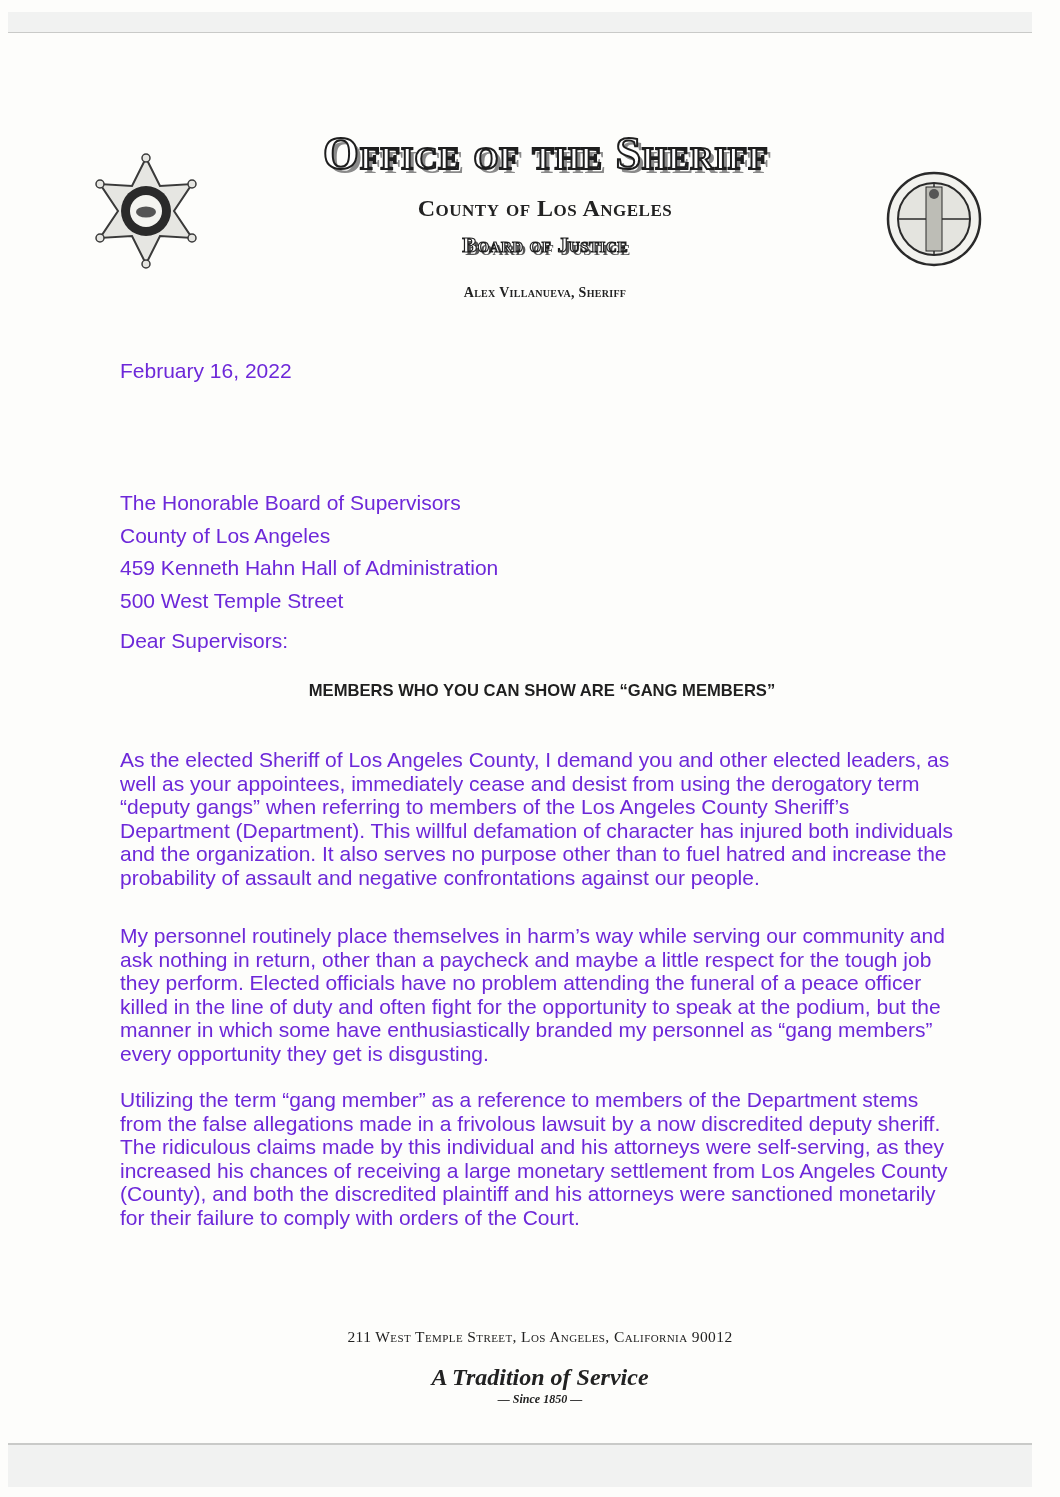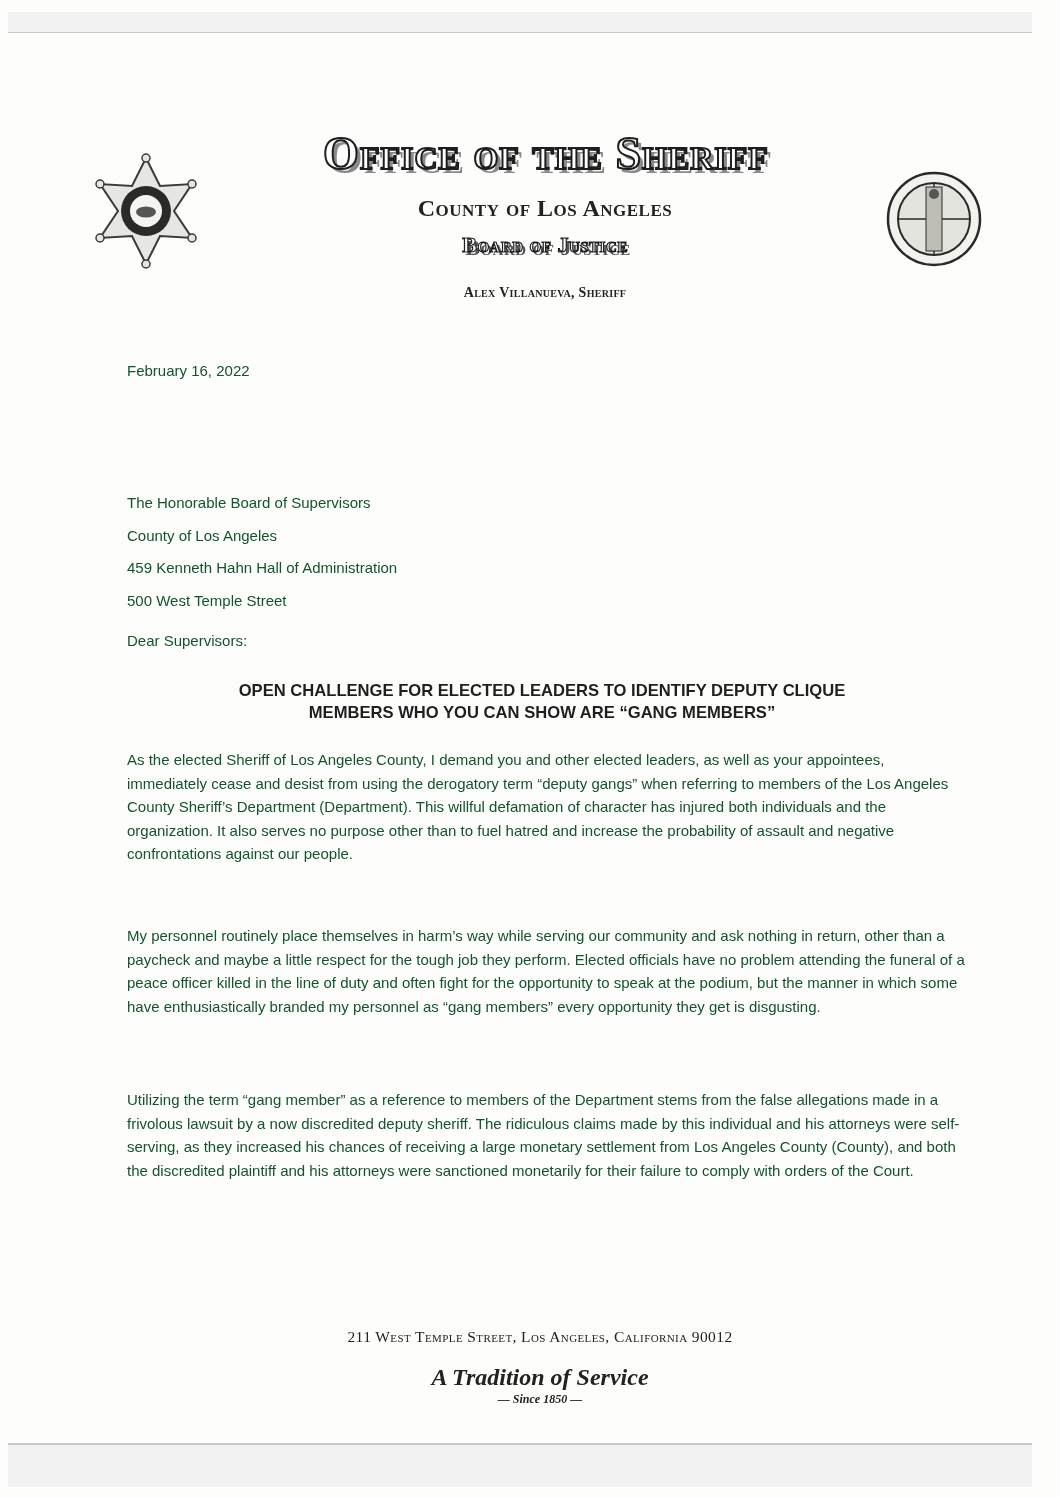--- a/index.html
+++ b/index.html
@@ -38,21 +38,21 @@
     -webkit-text-stroke: 1.2px #1e1e1e; text-shadow: 3px 3px 0 #555;
     letter-spacing: 0.5px;
   }
   .sheriff-name {
     position: absolute; left: 330px; top: 285px; width: 430px;
     text-align: center; font-family: "Liberation Serif", serif; font-weight: bold;
     font-size: 14px; font-variant: small-caps; color: #222; letter-spacing: 0.3px;
   }
   .badge { position: absolute; left: 90px; top: 152px; width: 112px; height: 118px; }
   .seal { position: absolute; left: 878px; top: 170px; width: 112px; height: 98px; }
-  .body-text { position: absolute; left: 127px; width: 840px; font-size: 15px; line-height: 23.5px; color: #14532d; }
+  .body-text { position: absolute; left: 120px; width: 840px; font-size: 21px; line-height: 23.5px; color: #6d28d9; }
   .date { top: 359px; }
   .address { top: 483px; }
   .address div { height: 24.5px; margin-top: 8px; }
   .salutation { top: 629px; }
   .subject {
     position: absolute; left: 127px; top: 680px; width: 830px;
     text-align: center; font-weight: bold; font-size: 16.6px; line-height: 22px;
   }
   .para { text-align: left; }
   .p1 { top: 748px; }
@@ -111,21 +111,20 @@
 <div class="body-text address">
   <div>The Honorable Board of Supervisors</div>
   <div>County of Los Angeles</div>
   <div>459 Kenneth Hahn Hall of Administration</div>
   <div>500 West Temple Street</div>
 </div>
 
 <div class="body-text salutation">Dear Supervisors:</div>
 
 <div class="subject">
-  <div>OPEN CHALLENGE FOR ELECTED LEADERS TO IDENTIFY DEPUTY CLIQUE</div>
   <div>MEMBERS WHO YOU CAN SHOW ARE “GANG MEMBERS”</div>
 </div>
 
 <div class="body-text para p1">As the elected Sheriff of Los Angeles County, I demand you and other elected leaders, as well as your appointees, immediately cease and desist from using the derogatory term “deputy gangs” when referring to members of the Los Angeles County Sheriff’s Department (Department).  This willful defamation of character has injured both individuals and the organization.  It also serves no purpose other than to fuel hatred and increase the probability of assault and negative confrontations against our people.</div>
 <div class="body-text para p2">My personnel routinely place themselves in harm’s way while serving our community and ask nothing in return, other than a paycheck and maybe a little respect for the tough job they perform.  Elected officials have no problem attending the funeral of a peace officer killed in the line of duty and often fight for the opportunity to speak at the podium, but the manner in which some have enthusiastically branded my personnel as “gang members” every opportunity they get is disgusting.</div>
 <div class="body-text para p3">Utilizing the term “gang member” as a reference to members of the Department stems from the false allegations made in a frivolous lawsuit by a now discredited deputy sheriff.  The ridiculous claims made by this individual and his attorneys were self-serving, as they increased his chances of receiving a large monetary settlement from Los Angeles County (County), and both the discredited plaintiff and his attorneys were sanctioned monetarily for their failure to comply with orders of the Court.</div>
 
 <div class="footer-address">211 West Temple Street, Los Angeles, California 90012</div>
 <div class="motto">A Tradition of Service</div>
 <div class="since">— Since 1850 —</div>

